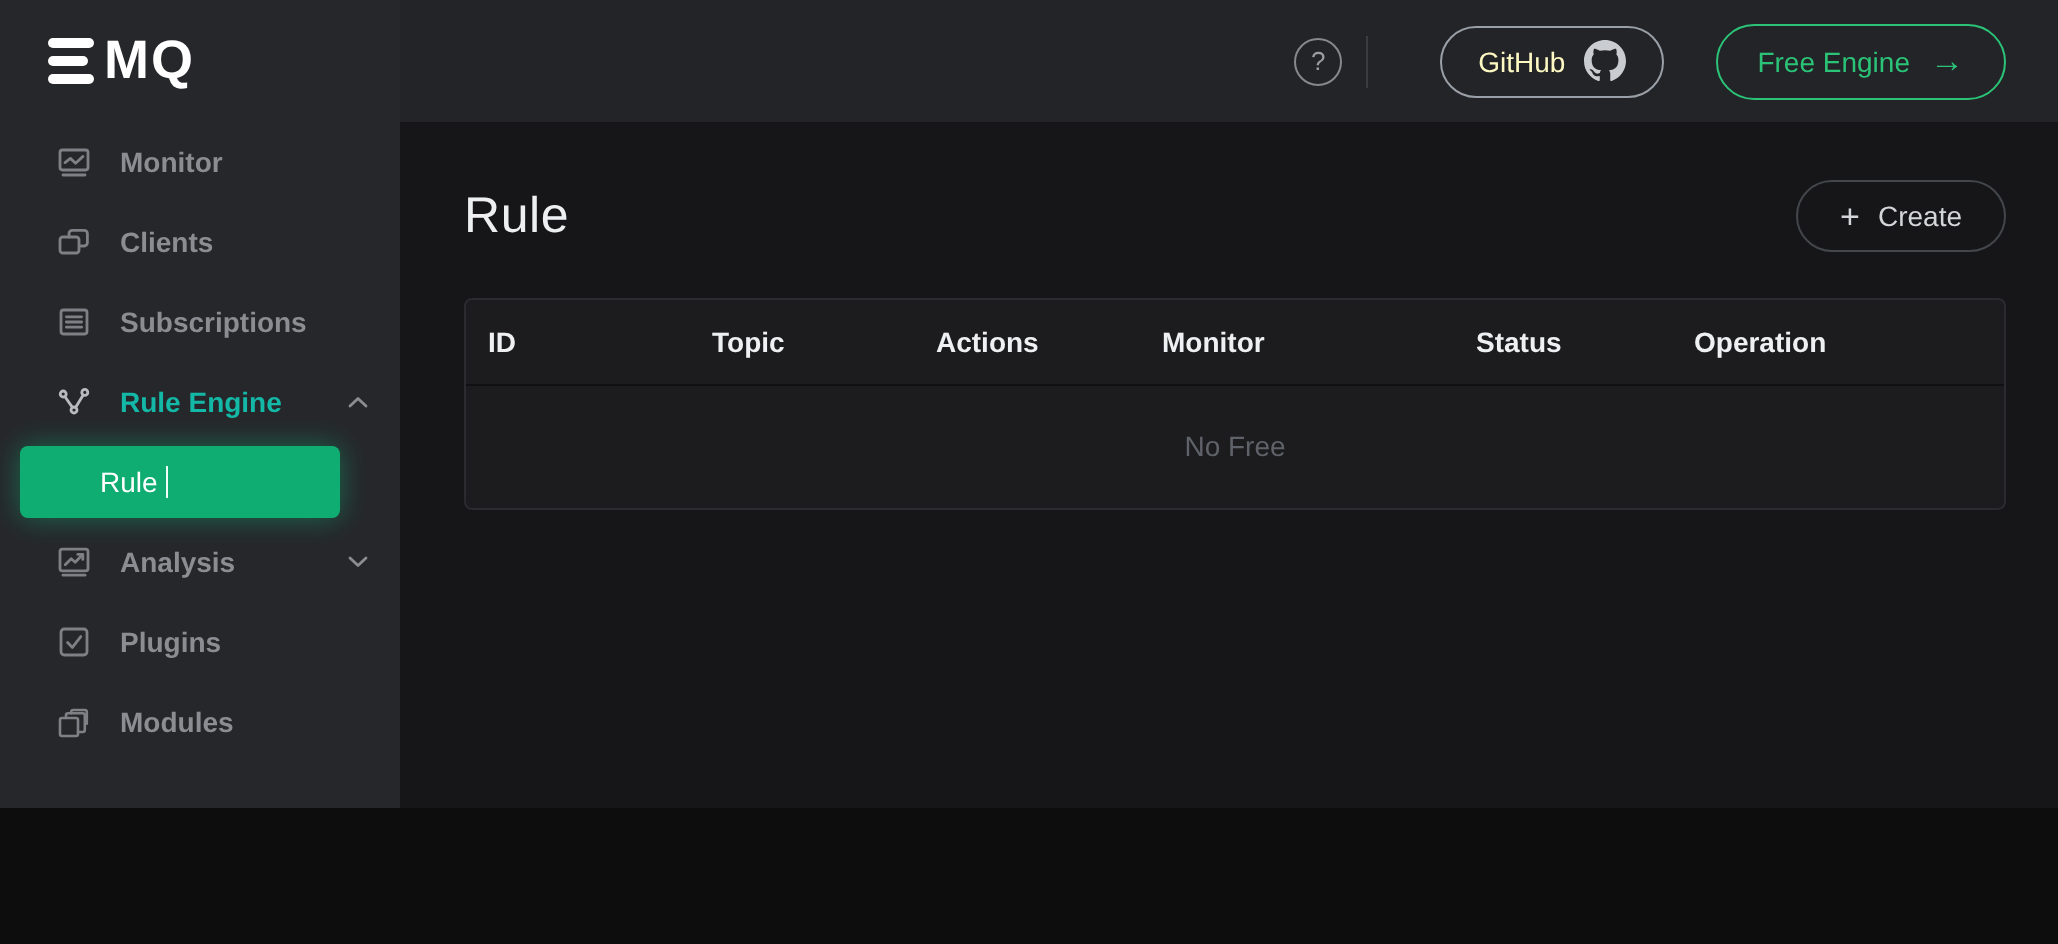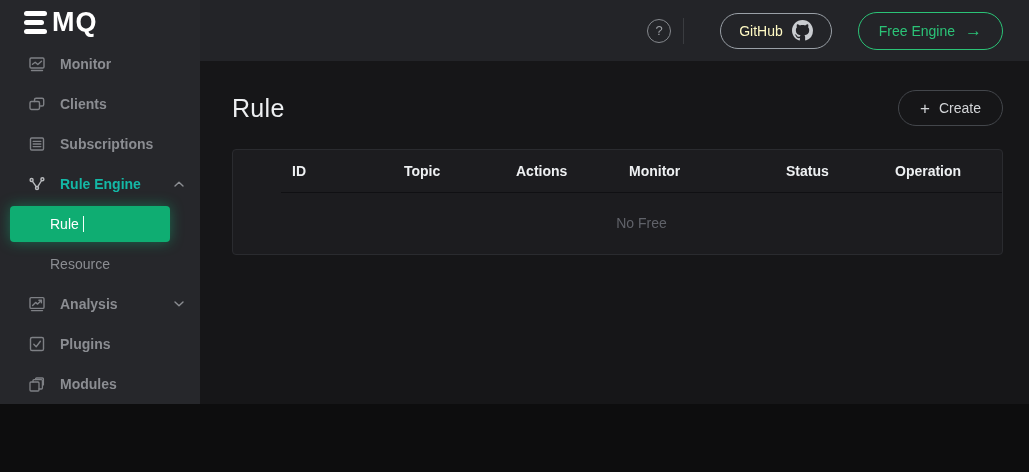--- a/index.html
+++ b/index.html
@@ -40,21 +40,21 @@
   .trial-btn { height:38px; padding:0 20px; border:1.5px solid #2bc377; color:#2bc377; gap:10px; }
   .trial-arrow { font-size:17px; line-height:1; color:#2bc377; }
 
   .content { flex:1; background:#161618; padding:0 26px 0 32px; }
   .page-header { margin-top:29px; display:flex; align-items:center; justify-content:space-between; }
   .page-title { color:#edeff1; font-size:25px; font-weight:400; letter-spacing:.3px; }
   .create-btn { height:36px; padding:0 21px; border:1px solid #43464b; border-radius:18px; background:transparent;
      color:#d3d5d8; font-size:14px; display:flex; align-items:center; gap:9px; cursor:pointer; }
   .create-plus { font-size:17px; line-height:1; color:#d3d5d8; }
 
-  .data-table-wrap { margin-top:23px; background:#1c1c1f; border:1px solid #2a2b2f; border-radius:4px; overflow:hidden;padding-left:48px; }
+  .data-table-wrap { margin-top:23px; background:#1c1c1f; border:1px solid #2a2b2f; border-radius:4px; overflow:hidden; }
   table { width:100%; border-collapse:collapse; table-layout:fixed; }
   thead th { height:42px; text-align:left; padding-left:11px; color:#eef0f2; font-size:14px; font-weight:700;
      border-bottom:1px solid #101013; }
   td.empty-cell { height:62px; text-align:center; color:#606269; font-size:14px; }
 </style>
 </head>
 <body>
 
 <div class="app">
 
@@ -119,23 +119,20 @@
               <polyline points="1,5 5,1.2 9,5"></polyline>
             </svg>
         </span>
       </div>
 
       <div class="submenu-item active">
         <span>Rule</span>
         <span class="caret-bar"></span>
       </div>
 
-      <div class="submenu-item">
-        <span>Resource</span>
-      </div>
 
       <div class="menu-item">
         <span class="mi-icon">
           <svg width="18" height="18" viewBox="0 0 18 18" fill="none" stroke="currentColor" stroke-width="1.4" stroke-linecap="round" stroke-linejoin="round">
               <rect x="2" y="2.6" width="14" height="10.8" rx="1.2"></rect>
               <polyline points="4.6,10.4 7.6,7.4 9.6,9.1 13.2,5.4"></polyline>
               <polyline points="10.9,5.2 13.4,5.2 13.4,7.7"></polyline>
               <line x1="3.5" y1="15.6" x2="14.5" y2="15.6"></line>
             </svg>
         </span>

